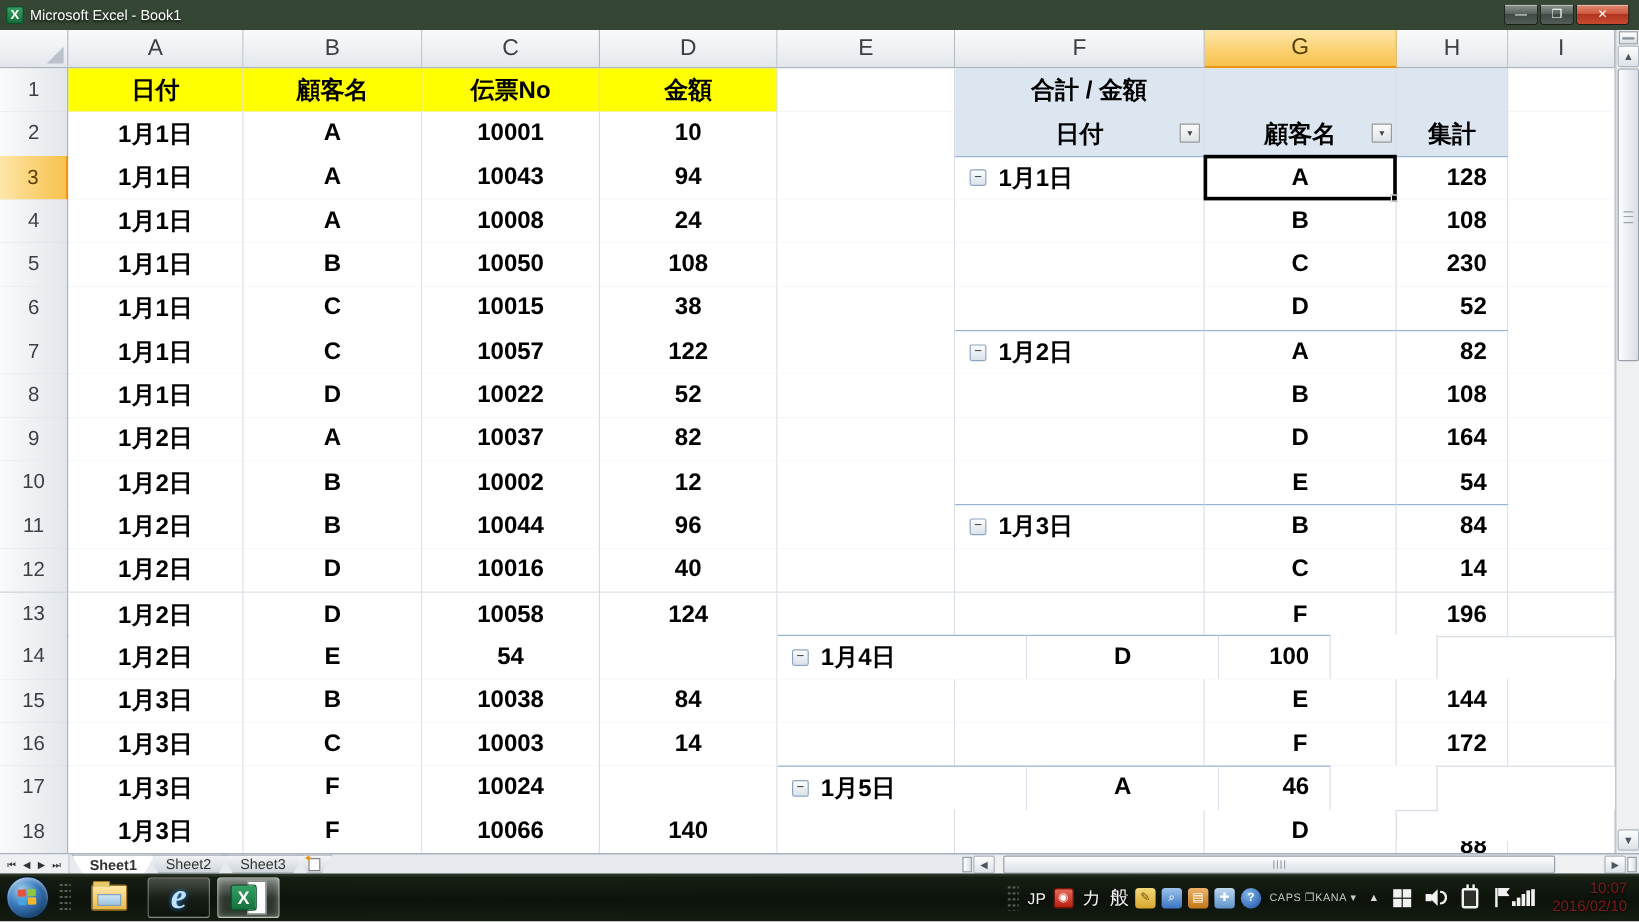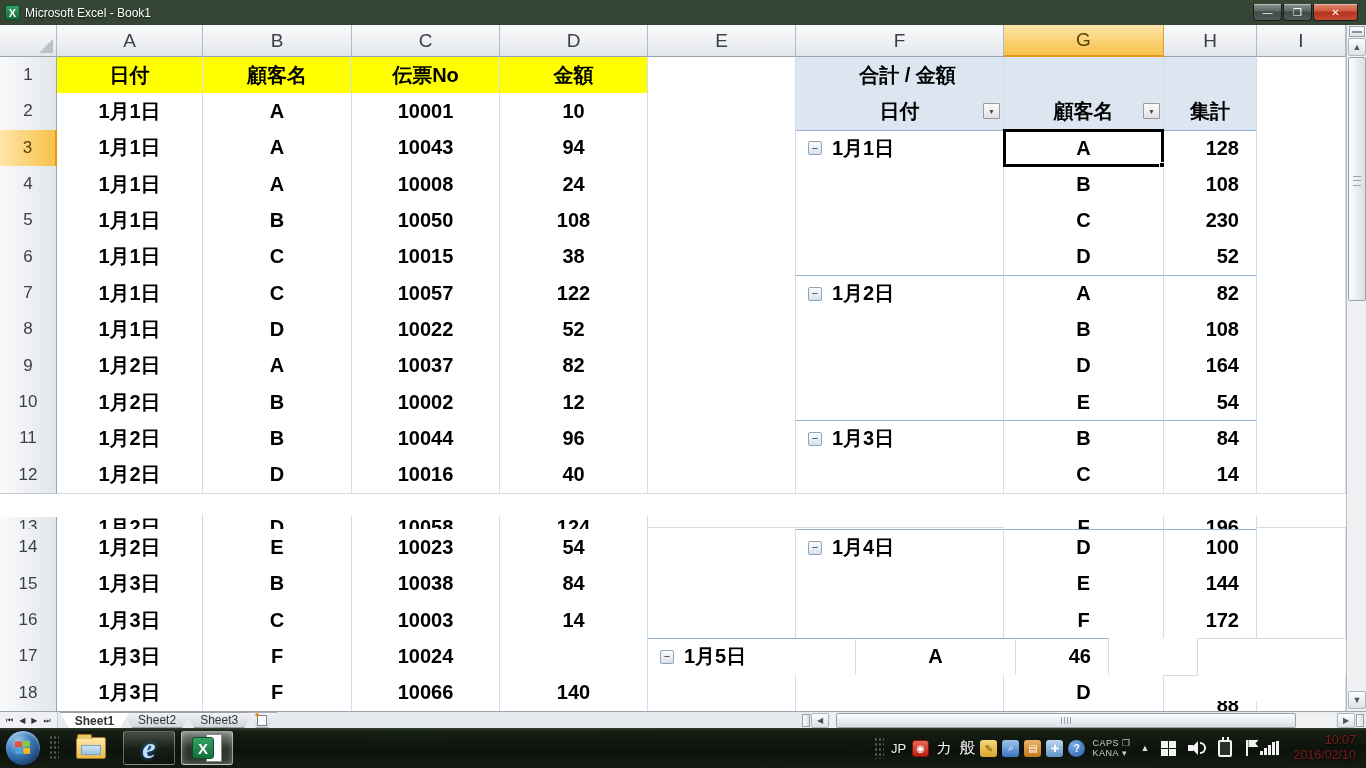--- a/index.html
+++ b/index.html
@@ -133,21 +133,21 @@
   .xl-task .box{position:absolute;left:0;top:3px;width:22px;height:22px;border-radius:3px;
     background:linear-gradient(180deg,#35a064,#14703c);border:1px solid #0c4f29;color:#fff;font-weight:bold;font-size:15px;
     display:flex;align-items:center;justify-content:center;}
 
   #tray{position:absolute;right:0;top:728px;height:40px;display:flex;align-items:center;color:#eee;}
   .ime-text{color:#f2f2f2;font-size:13px;margin-left:7px;text-shadow:0 1px 2px #000;}
   .ime-kanji{font-size:16px;}
   .ime-red{width:17px;height:17px;margin-left:6px;border-radius:3px;background:linear-gradient(180deg,#e66a5a,#b81f10);
     border:1px solid #7e130a;display:flex;align-items:center;justify-content:center;color:#fff;font-size:10px;}
   .mini-ico{width:17px;height:17px;margin-left:5px;border-radius:3px;display:flex;align-items:center;justify-content:center;color:#fff;font-size:10px;}
-  .caps-block{display:flex;flex-direction:column;justify-content:flex-start;margin-left:7px;line-height:10px;}
+  .caps-block{display:flex;flex-direction:row;justify-content:flex-start;margin-left:7px;line-height:10px;}
   .caps-block span{color:#c9cdc9;font-size:9px;letter-spacing:.5px;display:flex;align-items:center;gap:3px;}
   .chevron{color:#ddd;font-size:9px;margin-left:10px;}
   .win-grid{display:grid;grid-template-columns:7px 7px;grid-template-rows:7px 7px;gap:1px;margin-left:12px;}
   .win-grid b{background:#f2f2f2;}
   .speaker{position:relative;width:18px;height:16px;margin-left:12px;}
   .speaker .sp-box{position:absolute;left:0;top:5px;width:5px;height:6px;background:#f2f2f2;}
   .speaker .sp-cone{position:absolute;left:3px;top:1px;border-right:7px solid #f2f2f2;border-top:7px solid transparent;border-bottom:7px solid transparent;}
   .speaker .sp-wave{position:absolute;left:12px;top:2px;width:6px;height:12px;border:2px solid #f2f2f2;border-left:none;border-radius:0 8px 8px 0;}
   .plug-ico{position:relative;width:14px;height:17px;margin-left:12px;border:2px solid #f2f2f2;border-radius:2px;background:rgba(255,255,255,.12);}
   .plug-ico::before{content:"";position:absolute;left:2px;top:-5px;width:2px;height:4px;background:#f2f2f2;box-shadow:5px 0 0 #f2f2f2;}
@@ -335,37 +335,36 @@
         <div class="cell col-A" style="width: 146px;">1月2日</div>
         <div class="cell col-B" style="width: 149px;">D</div>
         <div class="cell col-C" style="width: 148px;">10016</div>
         <div class="cell col-D" style="width: 148px;">40</div>
         <div class="cell col-E" style="width: 148px;"></div>
         <div class="cell col-F" style="width: 208px;"></div>
         <div class="cell col-G" style="width: 160px;">C</div>
         <div class="cell col-H h-num" style="width: 93px;">14</div>
         <div class="cell col-I" style="width: 89px;"></div>
       </div>
-      <div class="grid-row" style="top: 484px; height: 37.33px; align-items: center;">
+      <div class="grid-row" style="top: 469px; height: 37.33px;">
         <div class="rowhdr">13</div>
         <div class="cell col-A" style="width: 146px;">1月2日</div>
         <div class="cell col-B" style="width: 149px;">D</div>
         <div class="cell col-C" style="width: 148px;">10058</div>
         <div class="cell col-D" style="width: 148px;">124</div>
         <div class="cell col-E" style="width: 148px;"></div>
         <div class="cell col-F" style="width: 208px;"></div>
         <div class="cell col-G" style="width: 160px;">F</div>
         <div class="cell col-H h-num" style="width: 93px;">196</div>
         <div class="cell col-I" style="width: 89px;"></div>
       </div>
       <div class="grid-row" style="top: 504.29px; height: 37.33px;">
         <div class="rowhdr">14</div>
         <div class="cell col-A" style="width: 146px;">1月2日</div>
         <div class="cell col-B" style="width: 149px;">E</div>
-        <div class="cell col-C" style="width: 148px;">10023</div>
         <div class="cell col-D" style="width: 148px;">54</div>
         <div class="cell col-E" style="width: 148px;"></div>
         <div class="cell col-F f-date gstart" style="width: 208px;">
           <span class="collapse-btn">−</span>
           <span>1月4日</span>
         </div>
         <div class="cell col-G gstart" style="width: 160px;">D</div>
         <div class="cell col-H gstart h-num" style="width: 93px;">100</div>
         <div class="cell col-I" style="width: 89px;"></div>
       </div>

